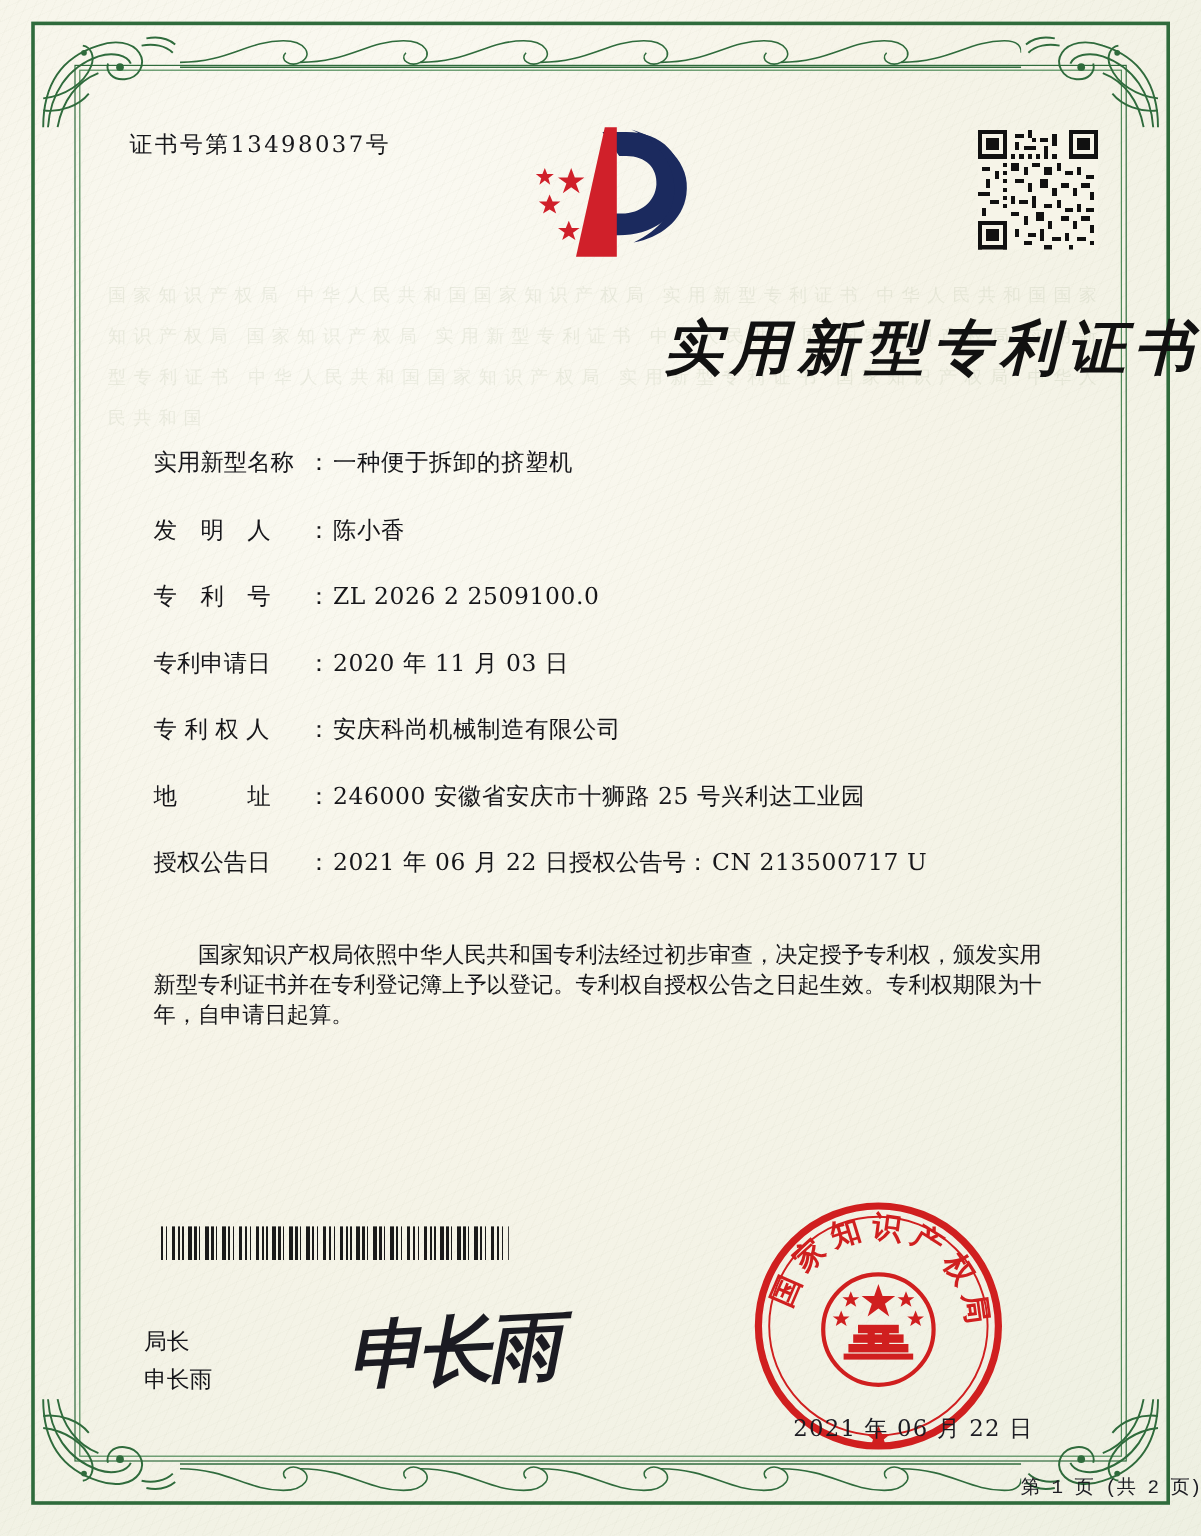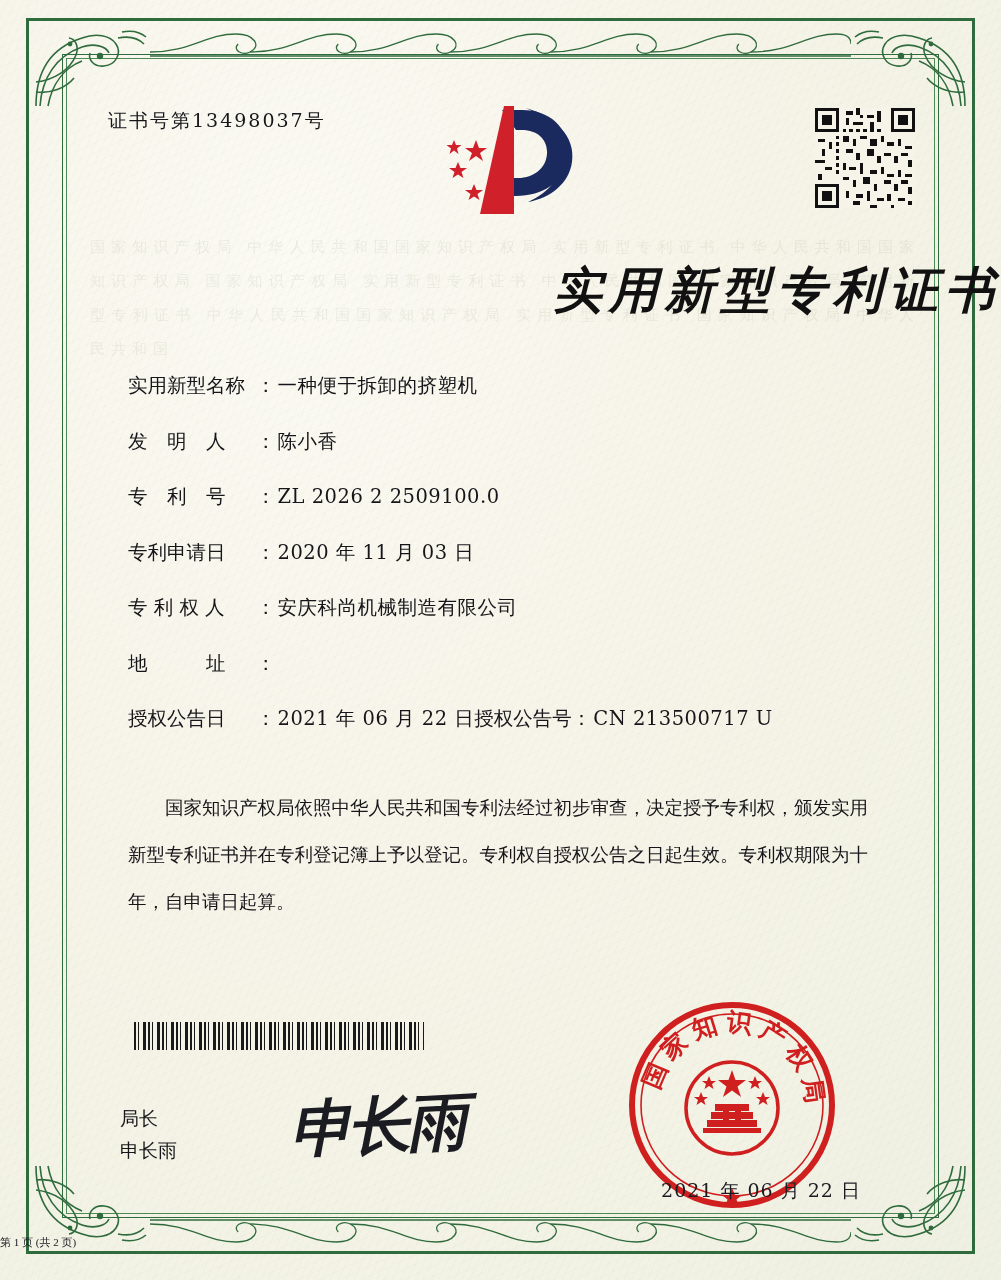--- a/index.html
+++ b/index.html
@@ -145,21 +145,21 @@
     letter-spacing: 0px;
   }
 
   
   .paragraphs {
     position: absolute;
     left: 128px;
     top: 784px;
     width: 740px;
     font-size: 18.5px;
-    line-height: 47px;
+    line-height: 25px;
     color: #16161a;
     text-align: justify;
     font-family: "DejaVu Serif", serif;
   }
   .paragraphs p { margin: 0 0 6px 0; text-indent: 2em; }
 
   
   .barcode {
     position: absolute;
     left: 134px;
@@ -219,24 +219,24 @@
     color: #1b1b22;
     letter-spacing: 1px;
     font-family: "DejaVu Serif", serif;
   }
 
   
   .footer {
     position: absolute;
     left: 0; right: 0;
     bottom: 30px;
-    text-align: left;
-    font-size: 11px;
+    text-align: right;
+    font-size: 16px;
     color: #1b1b22;
-    font-family: Liberation Serif, serif;
+    font-family: Liberation Mono, monospace;
   }
 </style>
 </head>
 <body>
 
 <div class="page">
 
   <div class="paper-texture"></div>
 
   <div class="watermark-band">国家知识产权局 中华人民共和国国家知识产权局 实用新型专利证书 中华人民共和国国家知识产权局 国家知识产权局 实用新型专利证书 中华人民共和国 国家知识产权局 实用新型专利证书 中华人民共和国国家知识产权局 实用新型专利证书 国家知识产权局 中华人民共和国</div>
@@ -468,20 +468,21 @@
 
     <div class="field-row">
       <span class="field-label">专 利 权 人</span>
       <span class="field-colon">：</span>
       <span class="field-value">安庆科尚机械制造有限公司</span>
     </div>
 
     <div class="field-row">
       <span class="field-label">地　　　址</span>
       <span class="field-colon">：</span>
+      <span class="field-value">246000 安徽省安庆市十狮路 25 号兴利达工业园</span>
     </div>
 
     <div class="field-row dual">
       <span class="field-label">授权公告日</span>
       <span class="field-colon">：</span>
       <span class="field-value">2021 年 06 月 22 日</span>
       <span class="second-label">授权公告号</span>
       <span class="field-colon">：</span>
       <span class="field-value">CN 213500717 U</span>
     </div>

